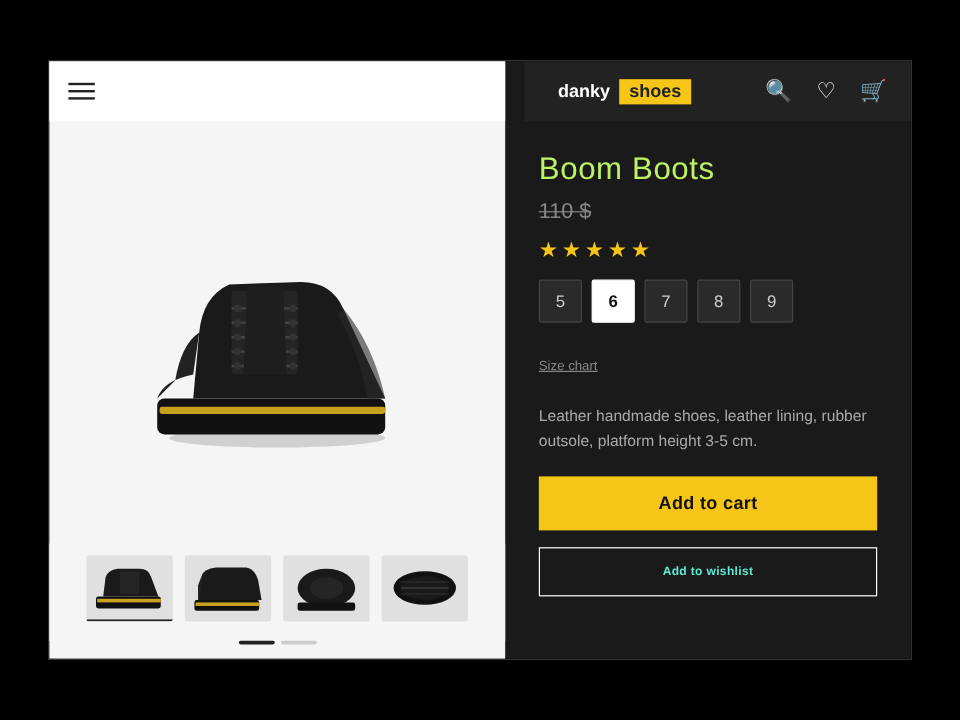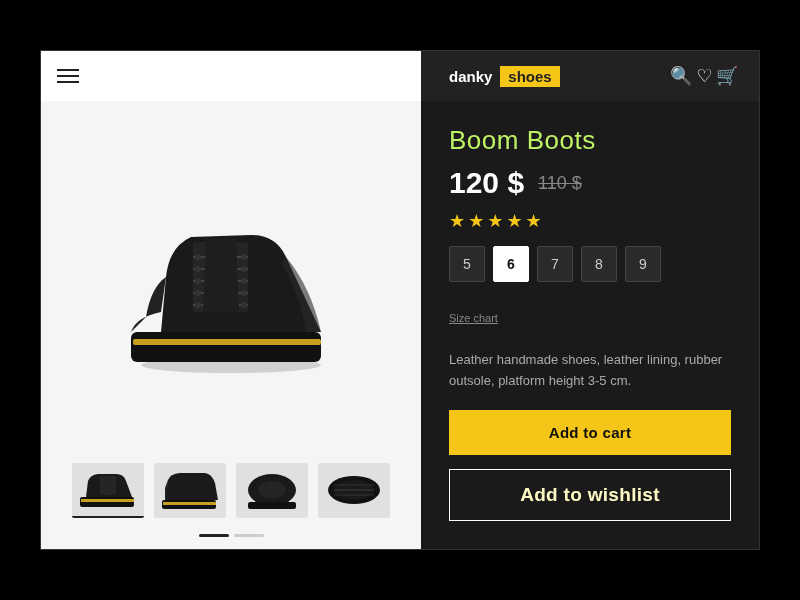--- a/index.html
+++ b/index.html
@@ -104,21 +104,22 @@
       display: flex;
       flex-direction: column;
     }
     .navbar-right {
       height: 50px;
       background: #222;
       display: flex;
       align-items: center;
       justify-content: flex-end;
       padding: 0 20px;
-      gap: 4px;
+      gap: 20px;
+      margin-left: 16px;
     }
     .brand-logo {
       display: flex;
       align-items: center;
       margin-right: auto;
       gap: 0;
     }
     .brand-danky {
       background: #222;
       color: #fff;
@@ -226,24 +227,24 @@
       border: none;
       padding: 14px 0;
       font-size: 15px;
       font-weight: bold;
       cursor: pointer;
       letter-spacing: 0.3px;
     }
     .btn-wishlist {
       flex: 1;
       background: transparent;
-      color: #fef9c3;
+      color: #5eead4;
       border: 1px solid #fff;
       padding: 14px 0;
-      font-size: 19px;
+      font-size: 10px;
       font-weight: bold;
       cursor: pointer;
       letter-spacing: 0.3px;
     }
     .footer-copy {
       color: #555;
       font-size: 10px;
       padding: 0 28px 12px;
     }
 
@@ -357,21 +358,20 @@
       </div>
       <span class="nav-icon">🔍</span>
       <span class="nav-icon">♡</span>
       <span class="nav-icon">🛒</span>
     </div>
 
     <div class="product-content">
       <div class="product-name">Boom Boots</div>
 
       <div class="price-row">
-        <span class="price-current">120 $</span>
         <span class="price-old">110 $</span>
       </div>
 
       <div class="stars-row">
         <span class="star">★</span>
         <span class="star">★</span>
         <span class="star">★</span>
         <span class="star">★</span>
         <span class="star">★</span>
       </div>

